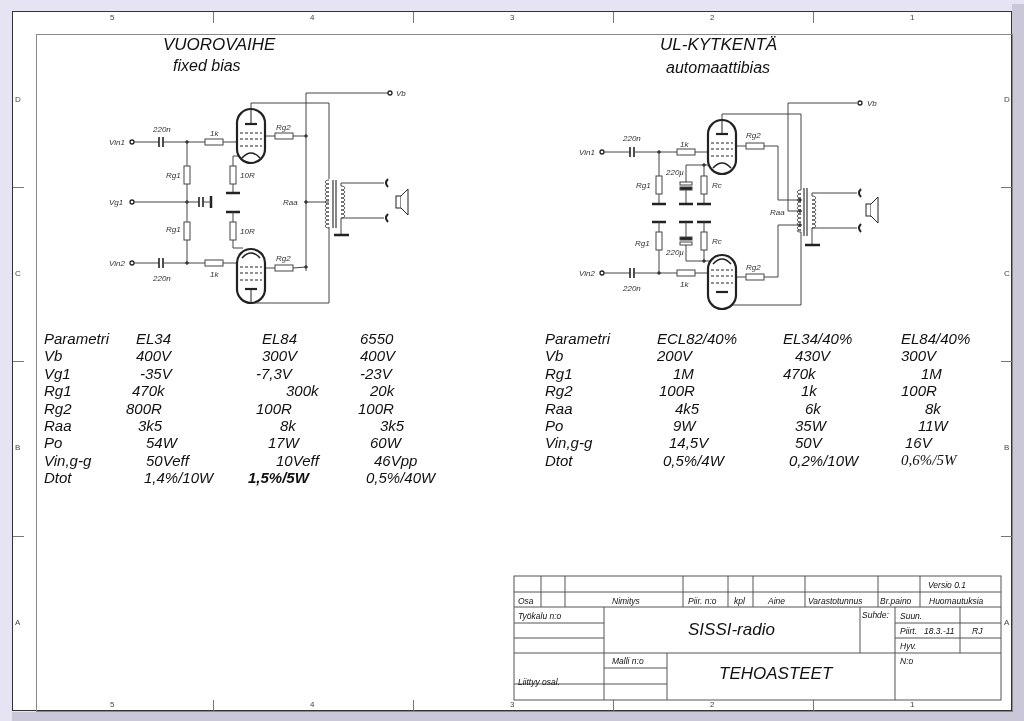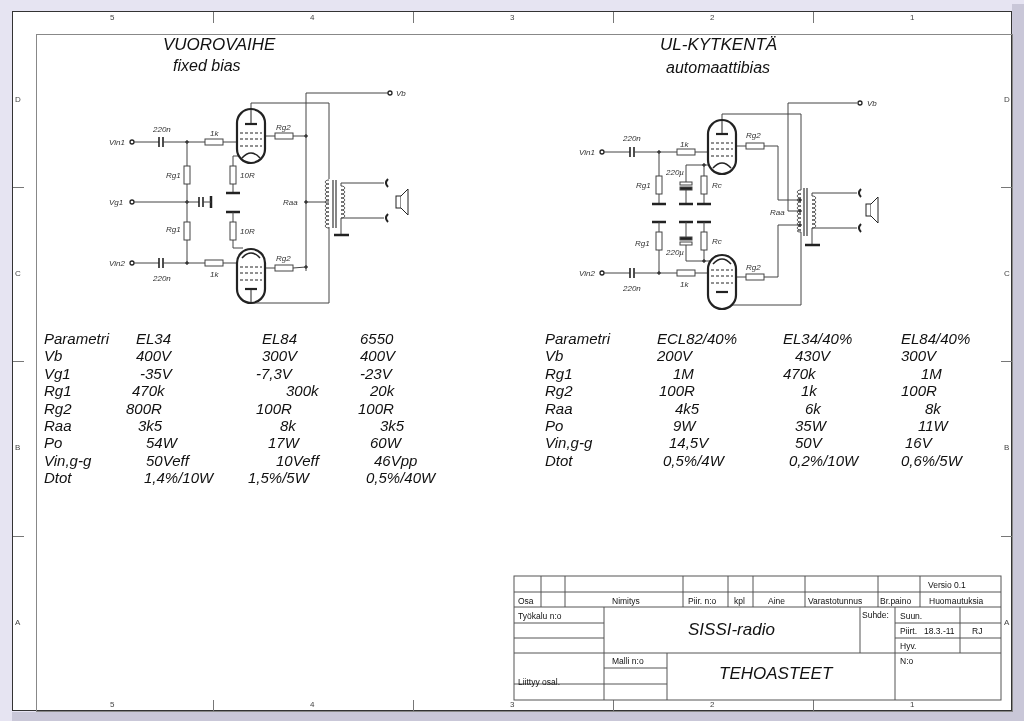--- a/index.html
+++ b/index.html
@@ -10,21 +10,21 @@
   .inner{position:absolute;left:23px;top:22px;width:977px;height:678px;border:1px solid #888;box-sizing:border-box;}
   .tick{position:absolute;background:#777;}
   .zl{position:absolute;font-size:8px;color:#444;}
   .title{position:absolute;font-style:italic;font-size:17px;white-space:nowrap;}
   .sub{position:absolute;font-style:italic;font-size:16px;white-space:nowrap;}
   .tbl{position:absolute;font-style:italic;font-size:15px;}
   .tbl .row{position:relative;height:17.4px;text-align:center;}
   .tbl .c{position:absolute;top:0;white-space:nowrap;}
   svg{position:absolute;}
   .tb{position:absolute;left:514px;top:576px;width:487px;height:124px;font-size:8.5px;}
-  .tb .cell{position:absolute;box-sizing:border-box;white-space:nowrap;}
+  .tb .cell{position:absolute;box-sizing:border-box;white-space:nowrap;font-style:italic;}
   .big{font-style:italic;font-size:17px;}
 </style>
 </head>
 <body>
 
 <div class="shadow-r"></div>
 <div class="shadow"></div>
 
 <div class="sheet">
   <div class="inner"></div>
@@ -376,21 +376,21 @@
       </div>
       <div class="row">
         <span class="c" style="left: 0px;">Vin,g-g</span>
         <span class="c" style="left: 102px;">50Veff</span>
         <span class="c" style="left: 232px;">10Veff</span>
         <span class="c" style="left: 330px;">46Vpp</span>
       </div>
       <div class="row">
         <span class="c" style="left: 0px;">Dtot</span>
         <span class="c" style="left: 100px;">1,4%/10W</span>
-        <span class="c" style="left: 204px;">1,5%/5W</span>
+        <span class="c" style="left: 204px; font-weight: bold;">1,5%/5W</span>
         <span class="c" style="left: 322px;">0,5%/40W</span>
       </div>
     </div>
 </div>
 
 <div class="tbl" style="left:545px;top:330px;width:450px">
   <div class="row">
     <span class="c" style="left:0">Parametri</span>
     <span class="c" style="left:112px">ECL82/40%</span>
     <span class="c" style="left:238px">EL34/40%</span>
@@ -430,21 +430,21 @@
       <div class="row">
         <span class="c" style="left: 0px;">Vin,g-g</span>
         <span class="c" style="left: 92px; margin-left: 32px;">14,5V</span>
         <span class="c" style="left: 250px;">50V</span>
         <span class="c" style="left: 360px;">16V</span>
       </div>
       <div class="row">
         <span class="c" style="left: 0px;">Dtot</span>
         <span class="c" style="left: 118px;">0,5%/4W</span>
         <span class="c" style="left: 244px;">0,2%/10W</span>
-        <span class="c" style="left: 356px;">0,6%/5W</span>
+        <span class="c" style="left: 356px; font-family: Liberation Serif, serif;">0,6%/5W</span>
       </div>
     </div>
 </div>
 
 <svg style="left:0;top:0" width="1024" height="721" viewBox="0 0 1024 721" fill="none" stroke="#555" stroke-width="1">
   <rect x="514" y="576" width="487" height="124"></rect>
   <line x1="514" y1="592" x2="1001" y2="592"></line>
   <line x1="514" y1="607" x2="1001" y2="607"></line>
   <line x1="541" y1="576" x2="541" y2="607"></line>
   <line x1="565" y1="576" x2="565" y2="607"></line>

